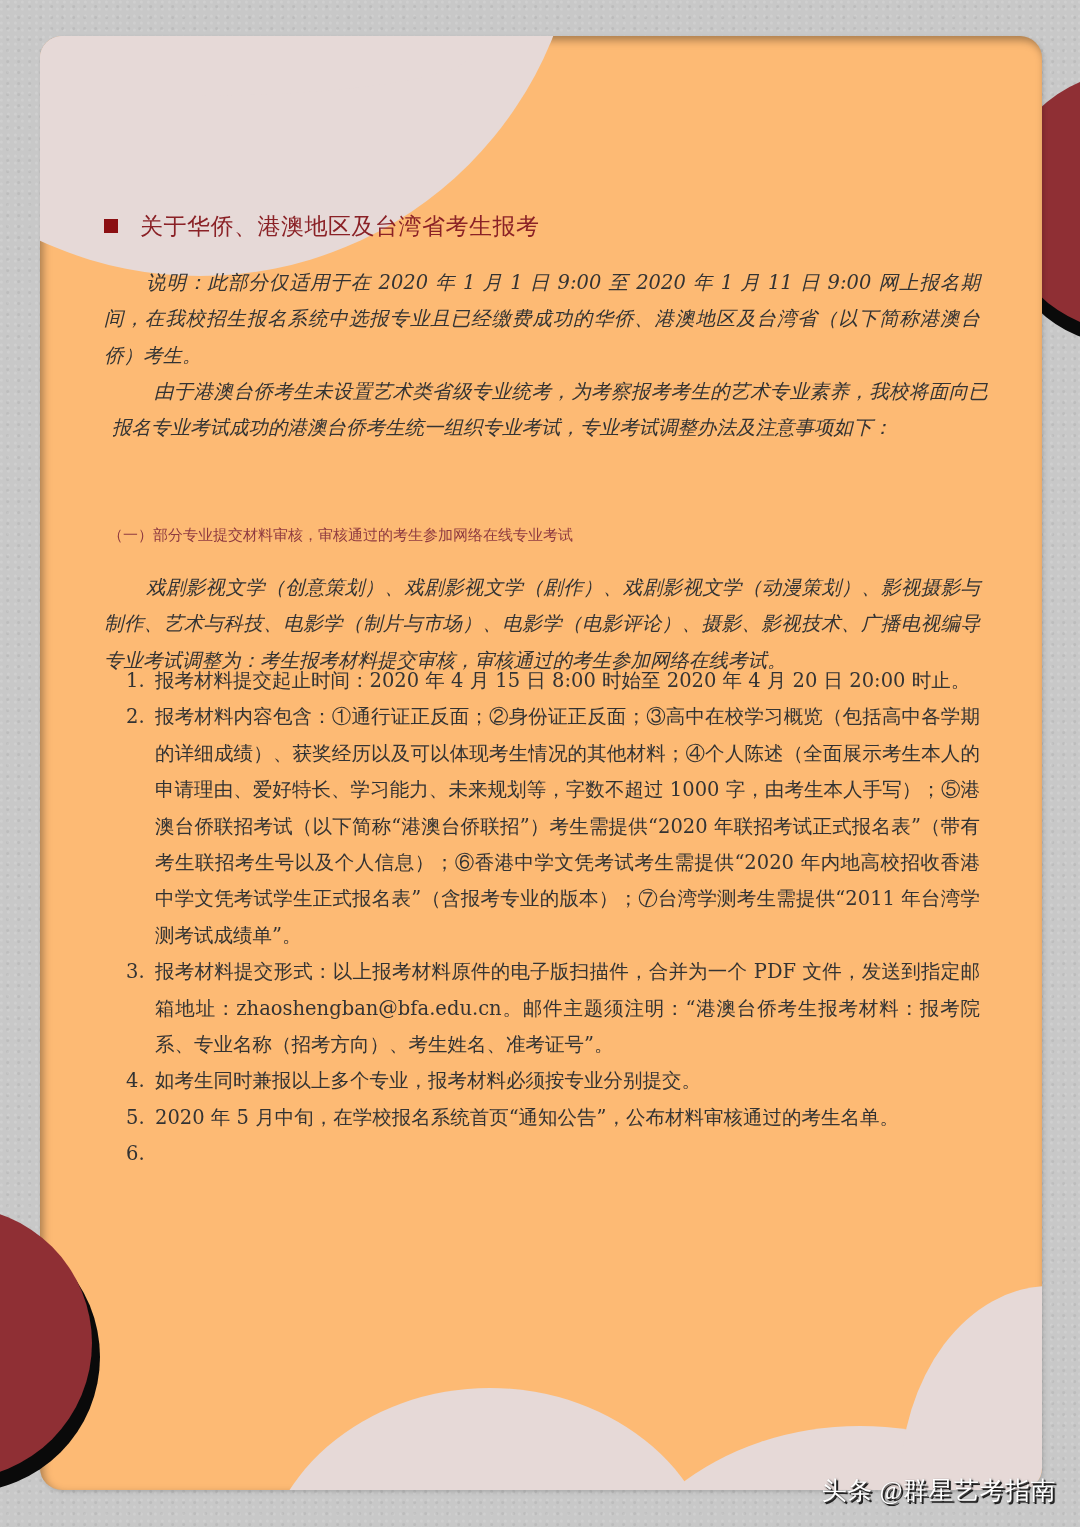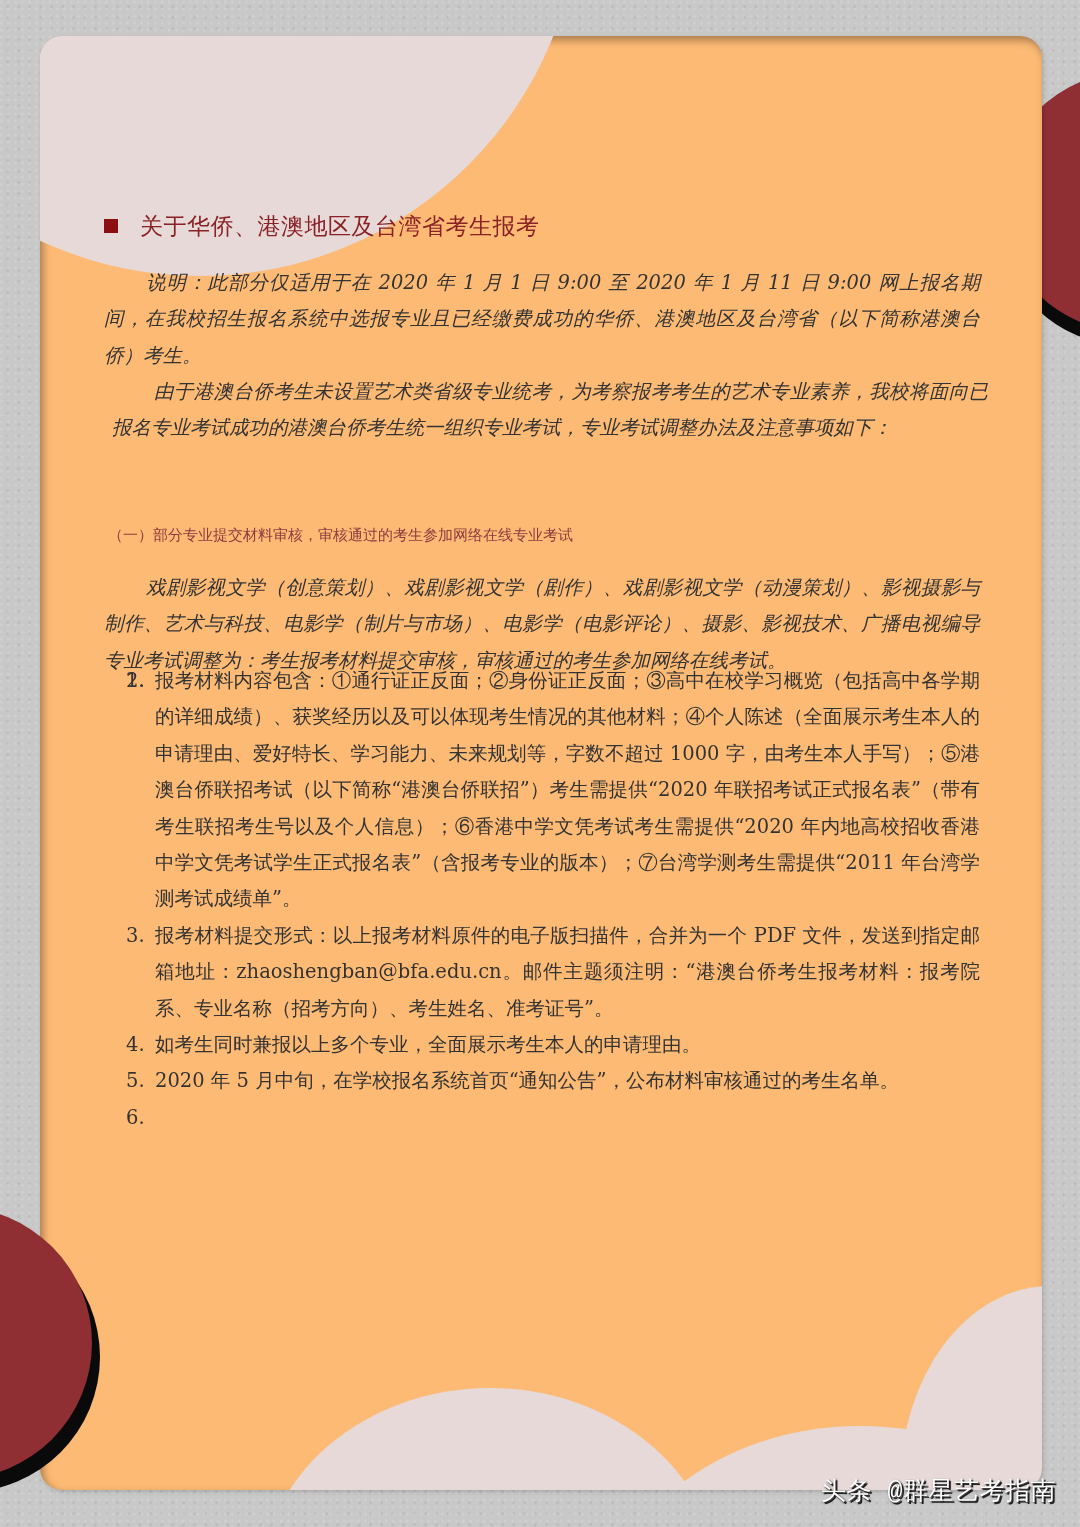--- a/index.html
+++ b/index.html
@@ -41,21 +41,21 @@
   .para { position: absolute; left: 64px; width: 876px; text-align: justify; font-style: italic; }
   .indent { text-indent: 42px; }
   .sub {
     position: absolute; left: 68px; top: 481px; color: #8e3a40; font-size: 15px;
   }
   .list { position: absolute; left: 86px; width: 854px; }
   .li { position: relative; padding-left: 29px; text-align: justify; }
   .li .num { position: absolute; left: 0; top: 0; }
   .watermark {
     position: absolute; right: 24px; bottom: 20px;
-    font-family: Liberation Mono, monospace;
+    font-family: Liberation Serif, serif;
     font-size: 25px; color: #ffffff;
     text-shadow: 2px 2px 0 #222, 1px 1px 2px #000;
     letter-spacing: 0.5px;
   }
 </style>
 </head>
 <body>
 
 <div class="circle-shadow" style="left:1000px; top:95px; width:250px; height:250px;"></div>
 <div class="circle" style="left:1000px; top:72px; width:260px; height:260px;"></div>
@@ -77,32 +77,33 @@
     <div class="para indent" style="top:229px;">说明：此部分仅适用于在 2020 年 1 月 1 日 9:00 至 2020 年 1 月 11 日 9:00 网上报名期间，在我校招生报名系统中选报专业且已经缴费成功的华侨、港澳地区及台湾省（以下简称港澳台侨）考生。</div>
     <div class="para indent" style="top:338px;margin-left:8px;">由于港澳台侨考生未设置艺术类省级专业统考，为考察报考考生的艺术专业素养，我校将面向已报名专业考试成功的港澳台侨考生统一组织专业考试，专业考试调整办法及注意事项如下：</div>
 
     <div class="sub">（一）部分专业提交材料审核，审核通过的考生参加网络在线专业考试</div>
 
     <div class="para indent" style="top:534px;">戏剧影视文学（创意策划）、戏剧影视文学（剧作）、戏剧影视文学（动漫策划）、影视摄影与制作、艺术与科技、电影学（制片与市场）、电影学（电影评论）、摄影、影视技术、广播电视编导专业考试调整为：考生报考材料提交审核，审核通过的考生参加网络在线考试。</div>
 
     <div class="list" style="top:627px;">
       <div class="li">
         <span class="num">1.</span>
+        <span>报考材料提交起止时间：2020 年 4 月 15 日 8:00 时始至 2020 年 4 月 20 日 20:00 时止。</span>
       </div>
       <div class="li">
         <span class="num">2.</span>
         <span>报考材料内容包含：①通行证正反面；②身份证正反面；③高中在校学习概览（包括高中各学期的详细成绩）、获奖经历以及可以体现考生情况的其他材料；④个人陈述（全面展示考生本人的申请理由、爱好特长、学习能力、未来规划等，字数不超过 1000 字，由考生本人手写）；⑤港澳台侨联招考试（以下简称“港澳台侨联招”）考生需提供“2020 年联招考试正式报名表”（带有考生联招考生号以及个人信息）；⑥香港中学文凭考试考生需提供“2020 年内地高校招收香港中学文凭考试学生正式报名表”（含报考专业的版本）；⑦台湾学测考生需提供“2011 年台湾学测考试成绩单”。</span>
       </div>
       <div class="li">
         <span class="num">3.</span>
         <span>报考材料提交形式：以上报考材料原件的电子版扫描件，合并为一个 PDF 文件，发送到指定邮箱地址：zhaoshengban@bfa.edu.cn。邮件主题须注明：“港澳台侨考生报考材料：报考院系、专业名称（招考方向）、考生姓名、准考证号”。</span>
       </div>
       <div class="li">
         <span class="num">4.</span>
-        <span>如考生同时兼报以上多个专业，全面展示考生本人的申请理由。</span>
+        <span>如考生同时兼报以上多个专业，报考材料必须按专业分别提交。</span>
       </div>
       <div class="li">
         <span class="num">5.</span>
         <span>2020 年 5 月中旬，在学校报名系统首页“通知公告”，公布材料审核通过的考生名单。</span>
       </div>
       <div class="li">
         <span class="num">6.</span>
       </div>
     </div>
   </div>

